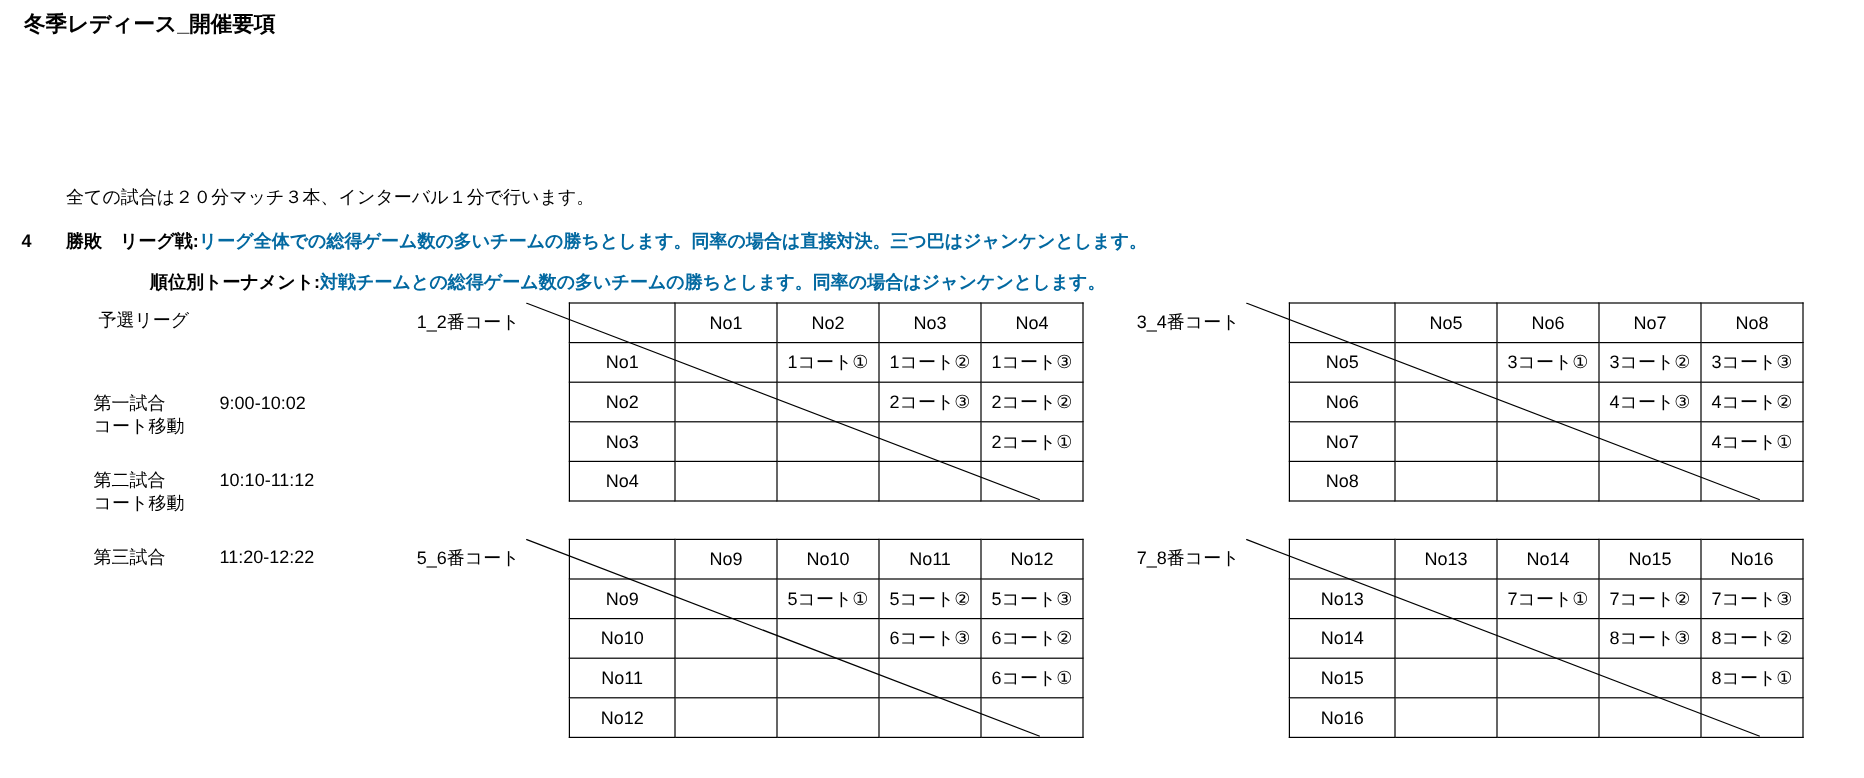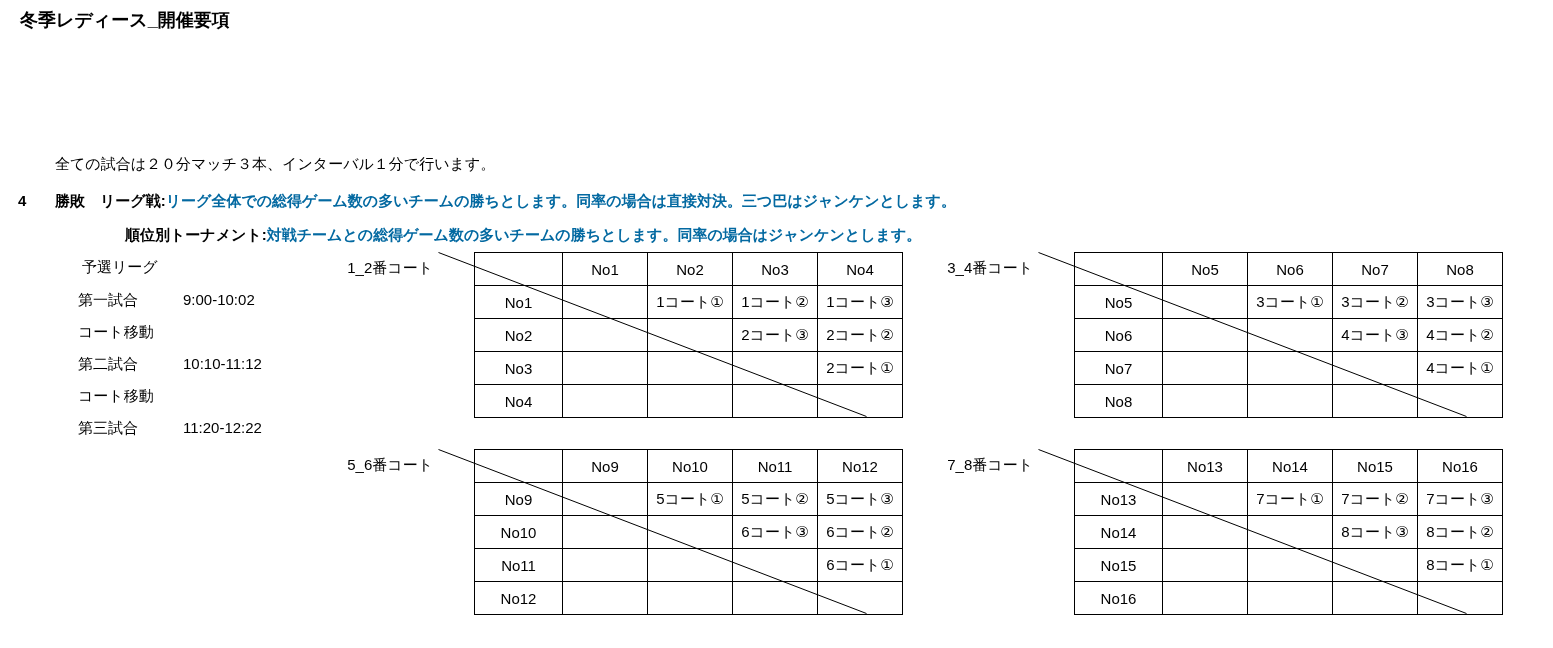--- a/index.html
+++ b/index.html
@@ -16,21 +16,21 @@
   .abs { position: absolute; white-space: nowrap; }
   .title { left: 20px; top: 8px; font-size: 18px; font-weight: bold; }
   .num-line { left: 18px; }
   .num { display: inline-block; width: 37px; }
   .bold { font-weight: bold; }
   .red { color: #0369a1; }
 
   .sched-heading { left: 63px; top: 258px; margin-left: 19px; }
   .sched-row { left: 78px; }
   .sched-label { display: inline-block; width: 105px; }
-  .sched-time { display: inline-block; }
+  .sched-time { display: inline-block; margin-top: 37px; }
 
   .matrix { position: absolute; padding-left: 36px; }
   .matrix-label {
     position: absolute;
     right: calc(100% + 5px);
     top: 7px;
     white-space: nowrap;
   }
   .matrix table {
     border-collapse: collapse;

